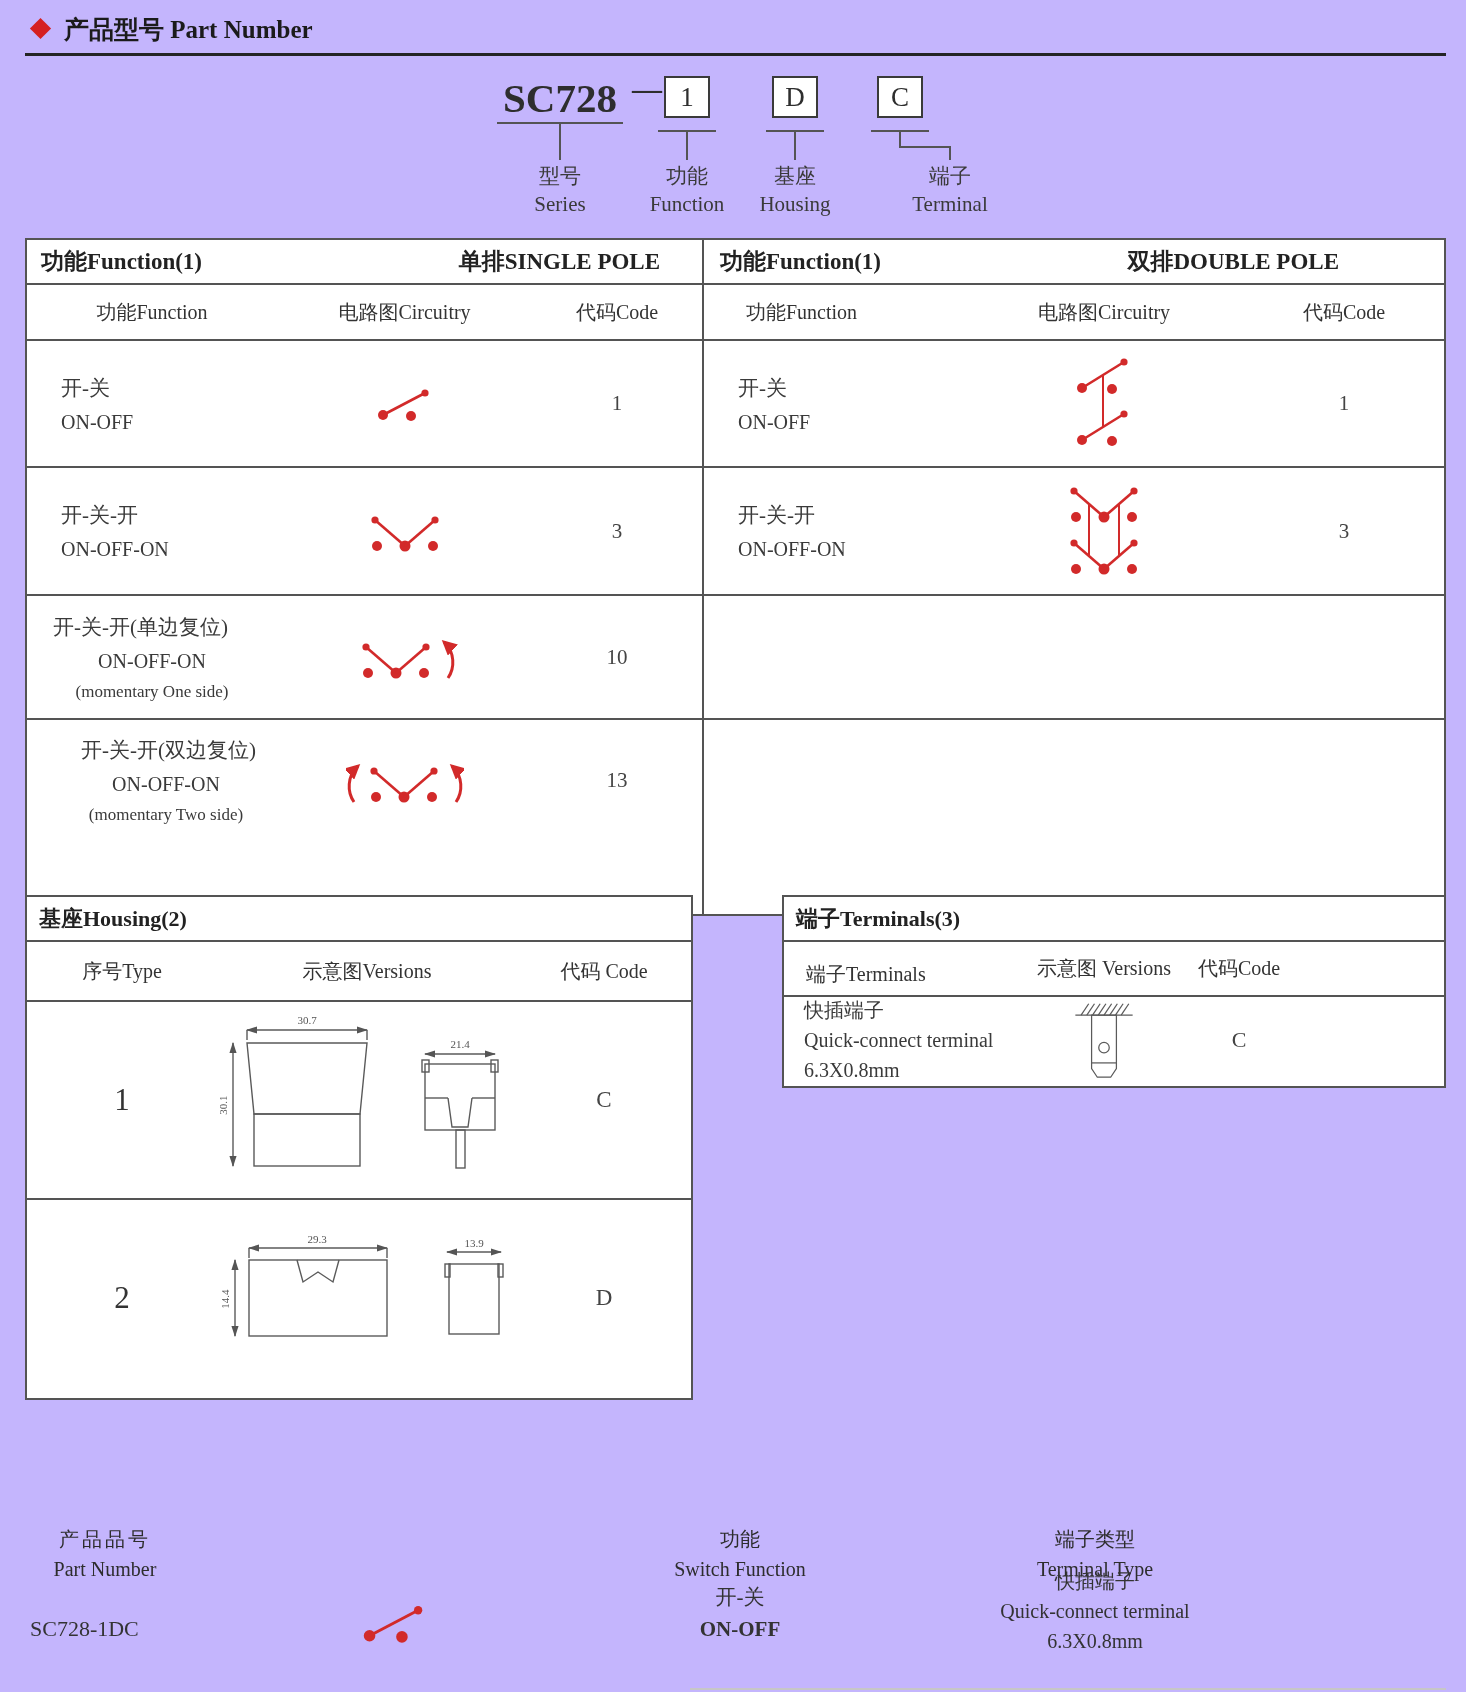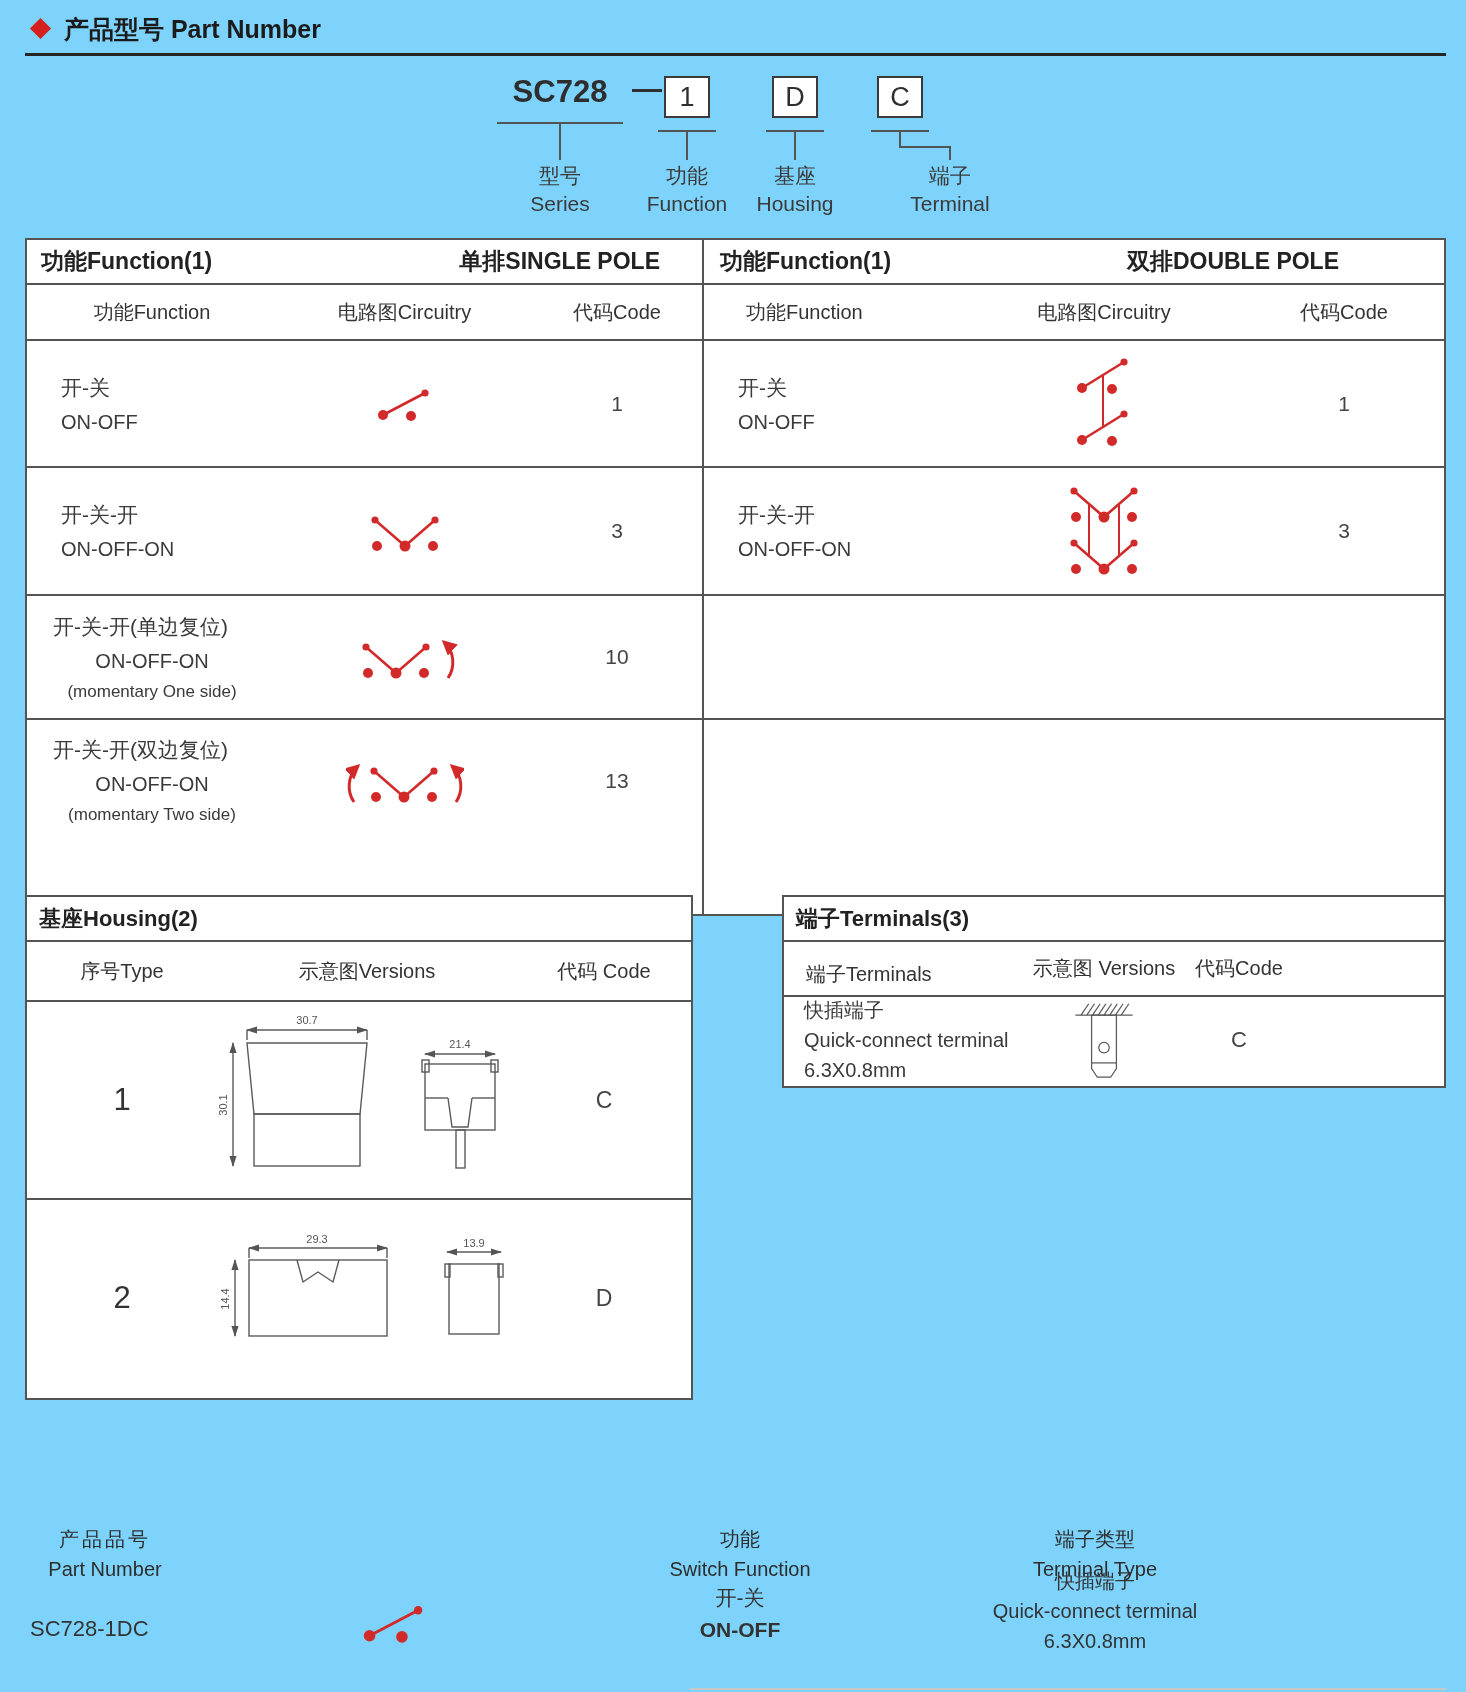--- a/index.html
+++ b/index.html
@@ -1,25 +1,25 @@
 <!DOCTYPE html>
 <html><head>
 <meta charset="utf-8">
 <style>
   html,body{margin:0;padding:0;background:#ffffff;}
-  #page{position:relative;width:1466px;height:1692px;background:#7dd3fc;
-        font-family:Liberation Sans, sans-serif;color:#333;overflow:hidden;}
+  #page{position:relative;width:1466px;height:1692px;background:#c4b5fd;
+        font-family:Liberation Serif, serif;color:#333;overflow:hidden;}
   .abs{position:absolute;}
   .line{position:absolute;background:#545454;}
   
   .hdr-diamond{position:absolute;left:33px;top:21px;width:15px;height:15px;background:#d52020;transform:rotate(45deg);}
   .hdr-title{position:absolute;left:64px;top:13px;font-size:25px;font-weight:bold;color:#1b1b1b;}
   .hdr-rule{position:absolute;left:25px;top:53px;width:1421px;height:3px;background:#242424;}
   
-  .pn-series{position:absolute;left:495px;top:74px;width:130px;text-align:center;font-size:31px;font-weight:bold;color:#2e2e2e;}
+  .pn-series{position:absolute;left:495px;top:74px;width:130px;text-align:center;font-size:41px;font-weight:bold;color:#2e2e2e;}
   .pn-dash{position:absolute;left:632px;top:72px;font-size:30px;font-weight:bold;color:#2e2e2e;}
   .pn-box{position:absolute;top:76px;width:46px;height:42px;border:2px solid #3a3a3a;display:flex;align-items:center;justify-content:center;
           font-size:27px;color:#2e2e2e;background:#fff;box-sizing:border-box;}
   .pn-label{position:absolute;width:130px;text-align:center;font-size:21px;color:#3a3a3a;line-height:1.35;}
   .pn-label .zh{display:block;}
   
   .tbl{position:absolute;border:2px solid #545454;box-sizing:border-box;background:#fff;}
   .trow{display:flex;align-items:center;box-sizing:border-box;border-bottom:2px solid #545454;}
   .trow.last{border-bottom:none;}
   .t-title{font-size:23px;font-weight:bold;color:#222;}
@@ -162,21 +162,21 @@
             <line x1="44" y1="42" x2="74" y2="16" stroke="#d22a2a" stroke-width="2.6"></line>
             <circle cx="14" cy="16" r="3.6" fill="#d22a2a"></circle>
               <circle cx="74" cy="16" r="3.6" fill="#d22a2a"></circle>
             <path d="M96,47 C103,37 103,21 92,11" fill="none" stroke="#d22a2a" stroke-width="3" marker-end="url(#ah-red)"></path>
           </svg>
         </div>
         <div class="cell ctr code" style="flex:1;">10</div>
       </div>
 
       <div class="trow last" style="height:121px;">
-        <div class="cell fcell mixed" style="width:250px;">
+        <div class="cell fcell mixed" style="width:250px;padding-left:28px;">
           <div class="zh">开-关-开(双边复位)</div>
           <div class="en">ON-OFF-ON</div>
           <div class="note">(momentary Two side)</div>
         </div>
         <div class="cell circ" style="width:255px;">
           <svg width="118" height="52" viewBox="0 0 118 52">
             <circle cx="30" cy="42" r="5" fill="#d22a2a"></circle>
               <circle cx="58" cy="42" r="5.5" fill="#d22a2a"></circle>
               <circle cx="86" cy="42" r="5" fill="#d22a2a"></circle>
             <line x1="58" y1="42" x2="28" y2="16" stroke="#d22a2a" stroke-width="2.6"></line>

